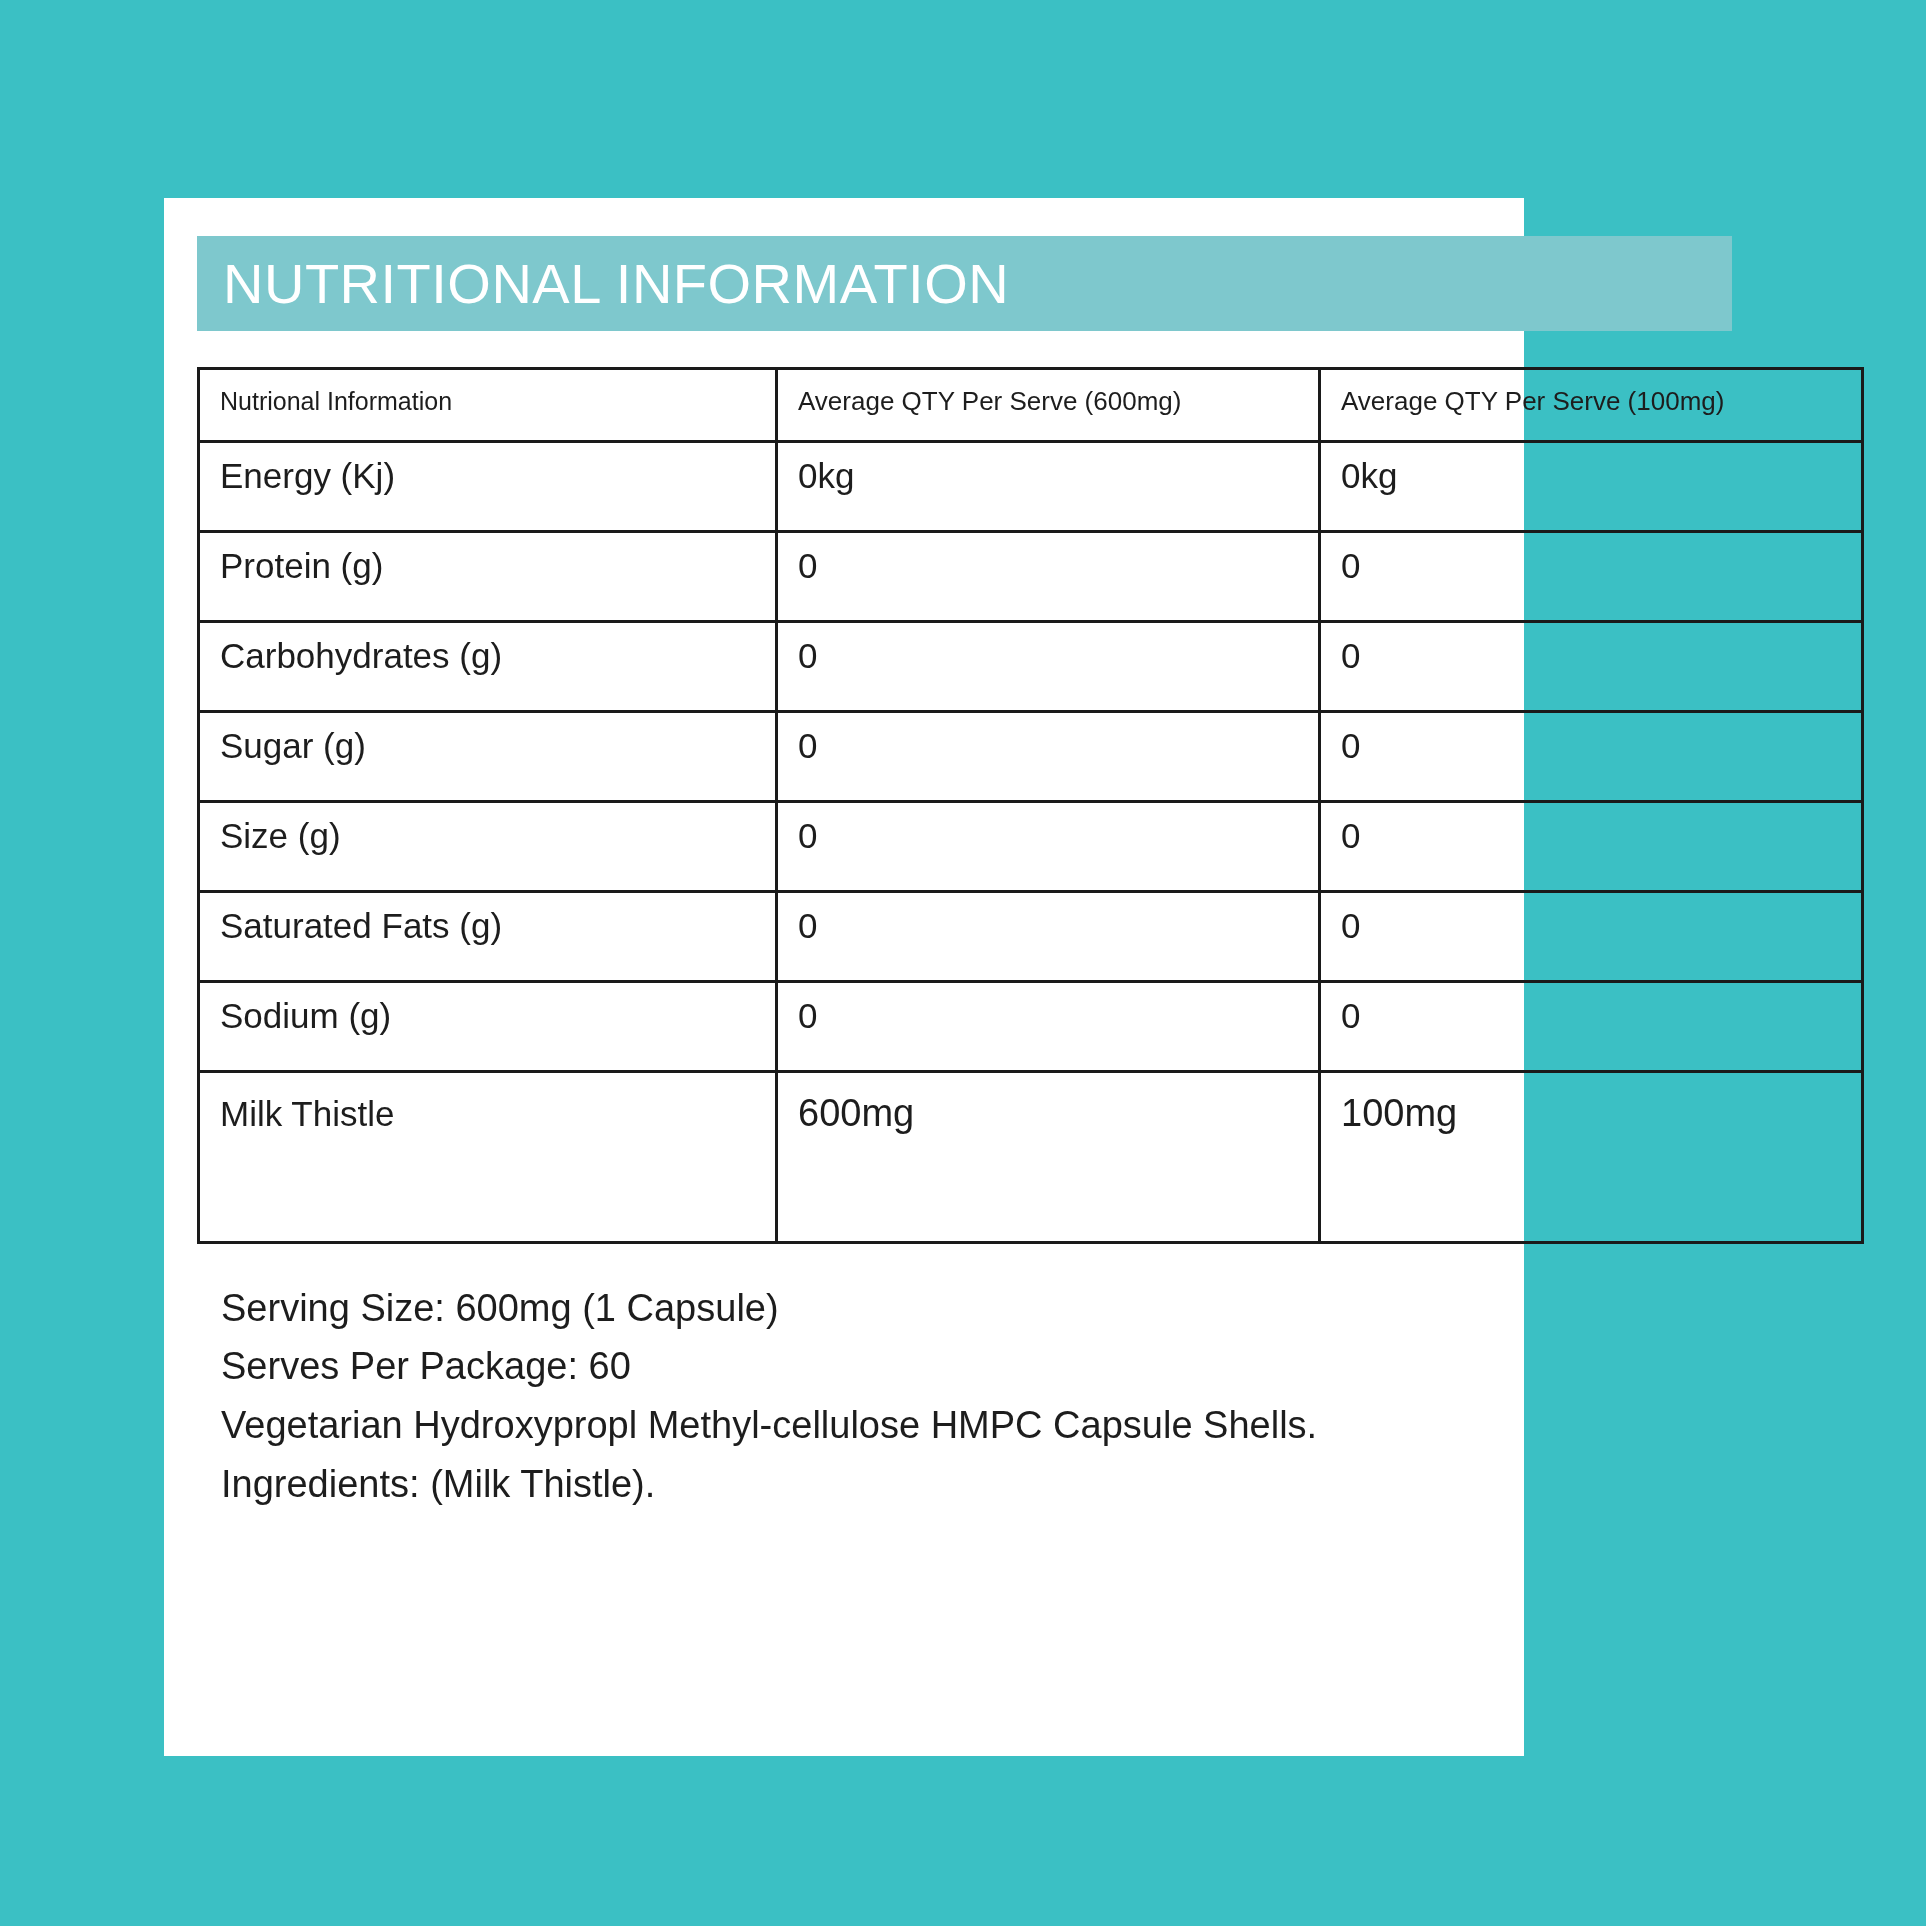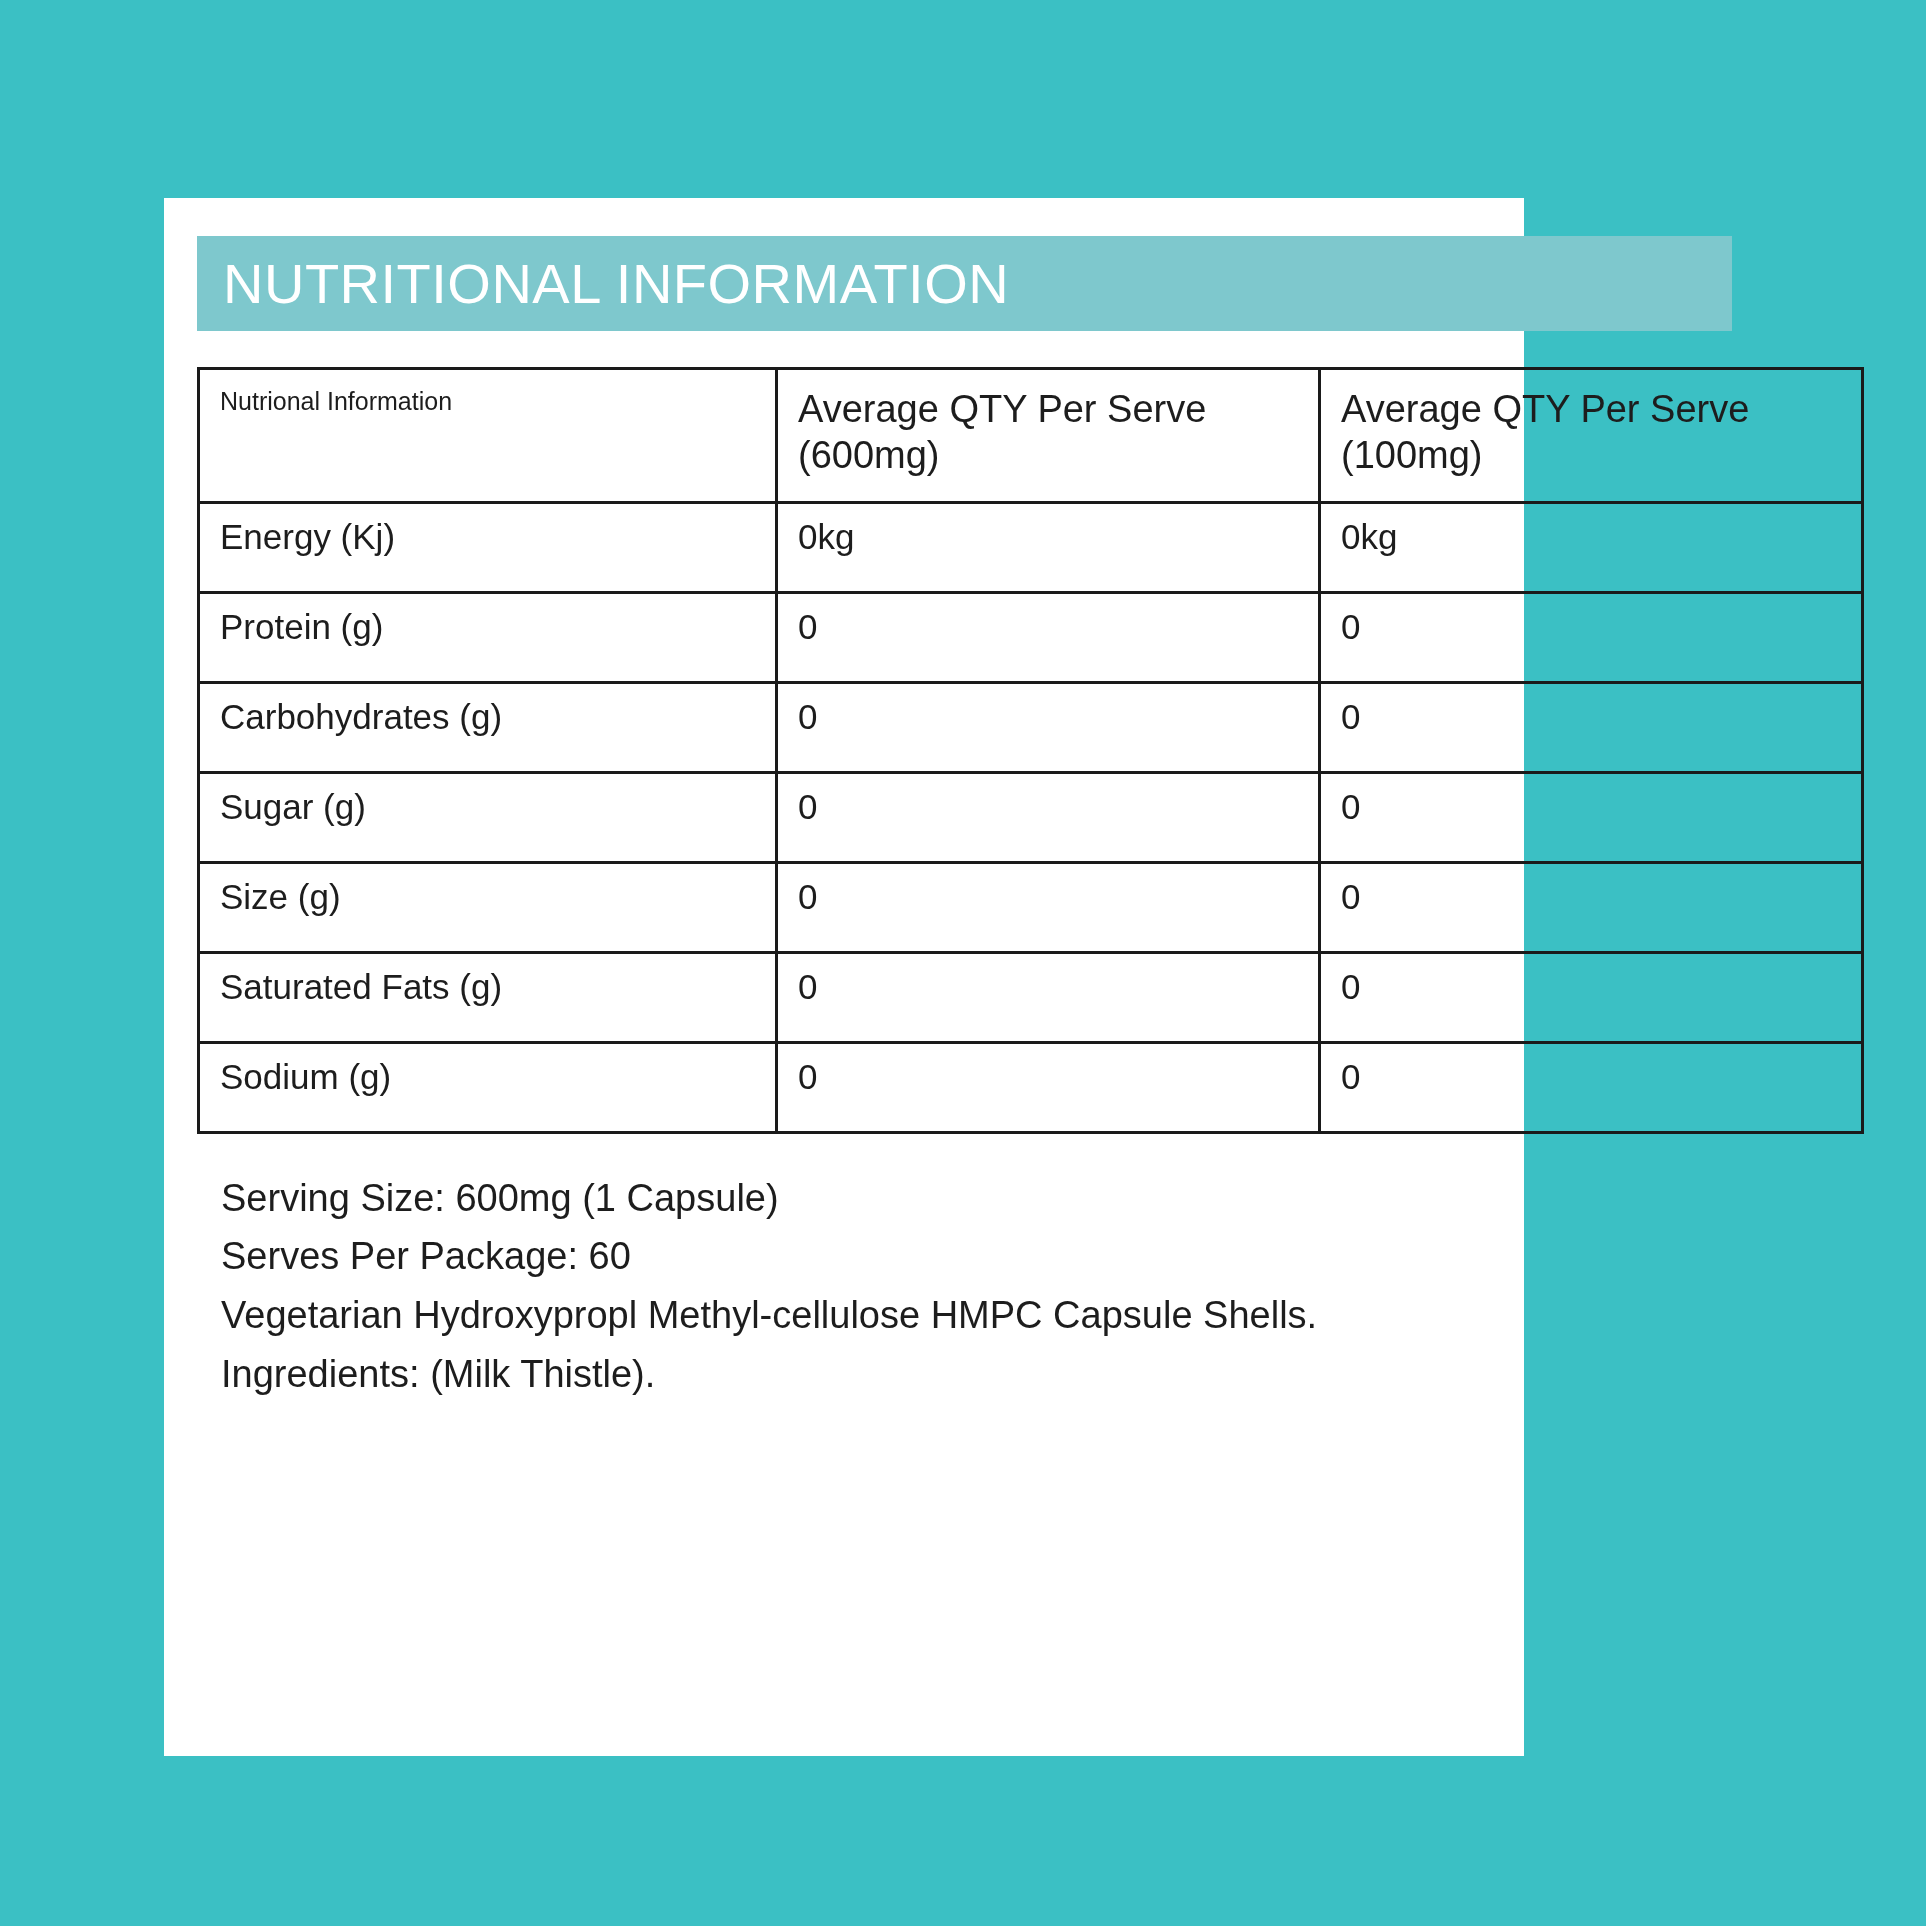--- a/index.html
+++ b/index.html
@@ -55,21 +55,21 @@
     padding: 12px 20px 14px 20px;
     font-size: 35px;
     color: #1d1d1d;
     line-height: 1.18;
   }
   table.nutri td.c0 { width: 535px; }
   table.nutri td.c1 { width: 500px; }
   table.nutri td.c2 { width: 500px; }
 
   tr.headrow td {
-    font-size: 38px;
+    font-size: 26px;
     padding-top: 16px;
     padding-bottom: 22px;
     line-height: 1.22;
   }
   tr.headrow td.c0 { font-size: 25px; }
   tr.datarow td { height: 61px; }
   tr.lastrow td {
     height: 134px;
     font-size: 38px;
     padding-top: 18px;
@@ -134,20 +134,25 @@
         <tr class="datarow">
           <td class="c0">Saturated Fats (g)</td>
           <td class="c1">0</td>
           <td class="c2">0</td>
         </tr>
         <tr class="datarow">
           <td class="c0">Sodium (g)</td>
           <td class="c1">0</td>
           <td class="c2">0</td>
         </tr>
+        <tr class="lastrow">
+          <td class="c0">Milk Thistle</td>
+          <td class="c1">600mg</td>
+          <td class="c2">100mg</td>
+        </tr>
       </tbody>
     </table>
 
     <div class="footer">
       <p>Serving Size: 600mg (1 Capsule)</p>
       <p>Serves Per Package: 60</p>
       <p>Vegetarian Hydroxypropl Methyl-cellulose HMPC Capsule Shells.</p>
       <p>Ingredients: (Milk Thistle).</p>
     </div>
 

